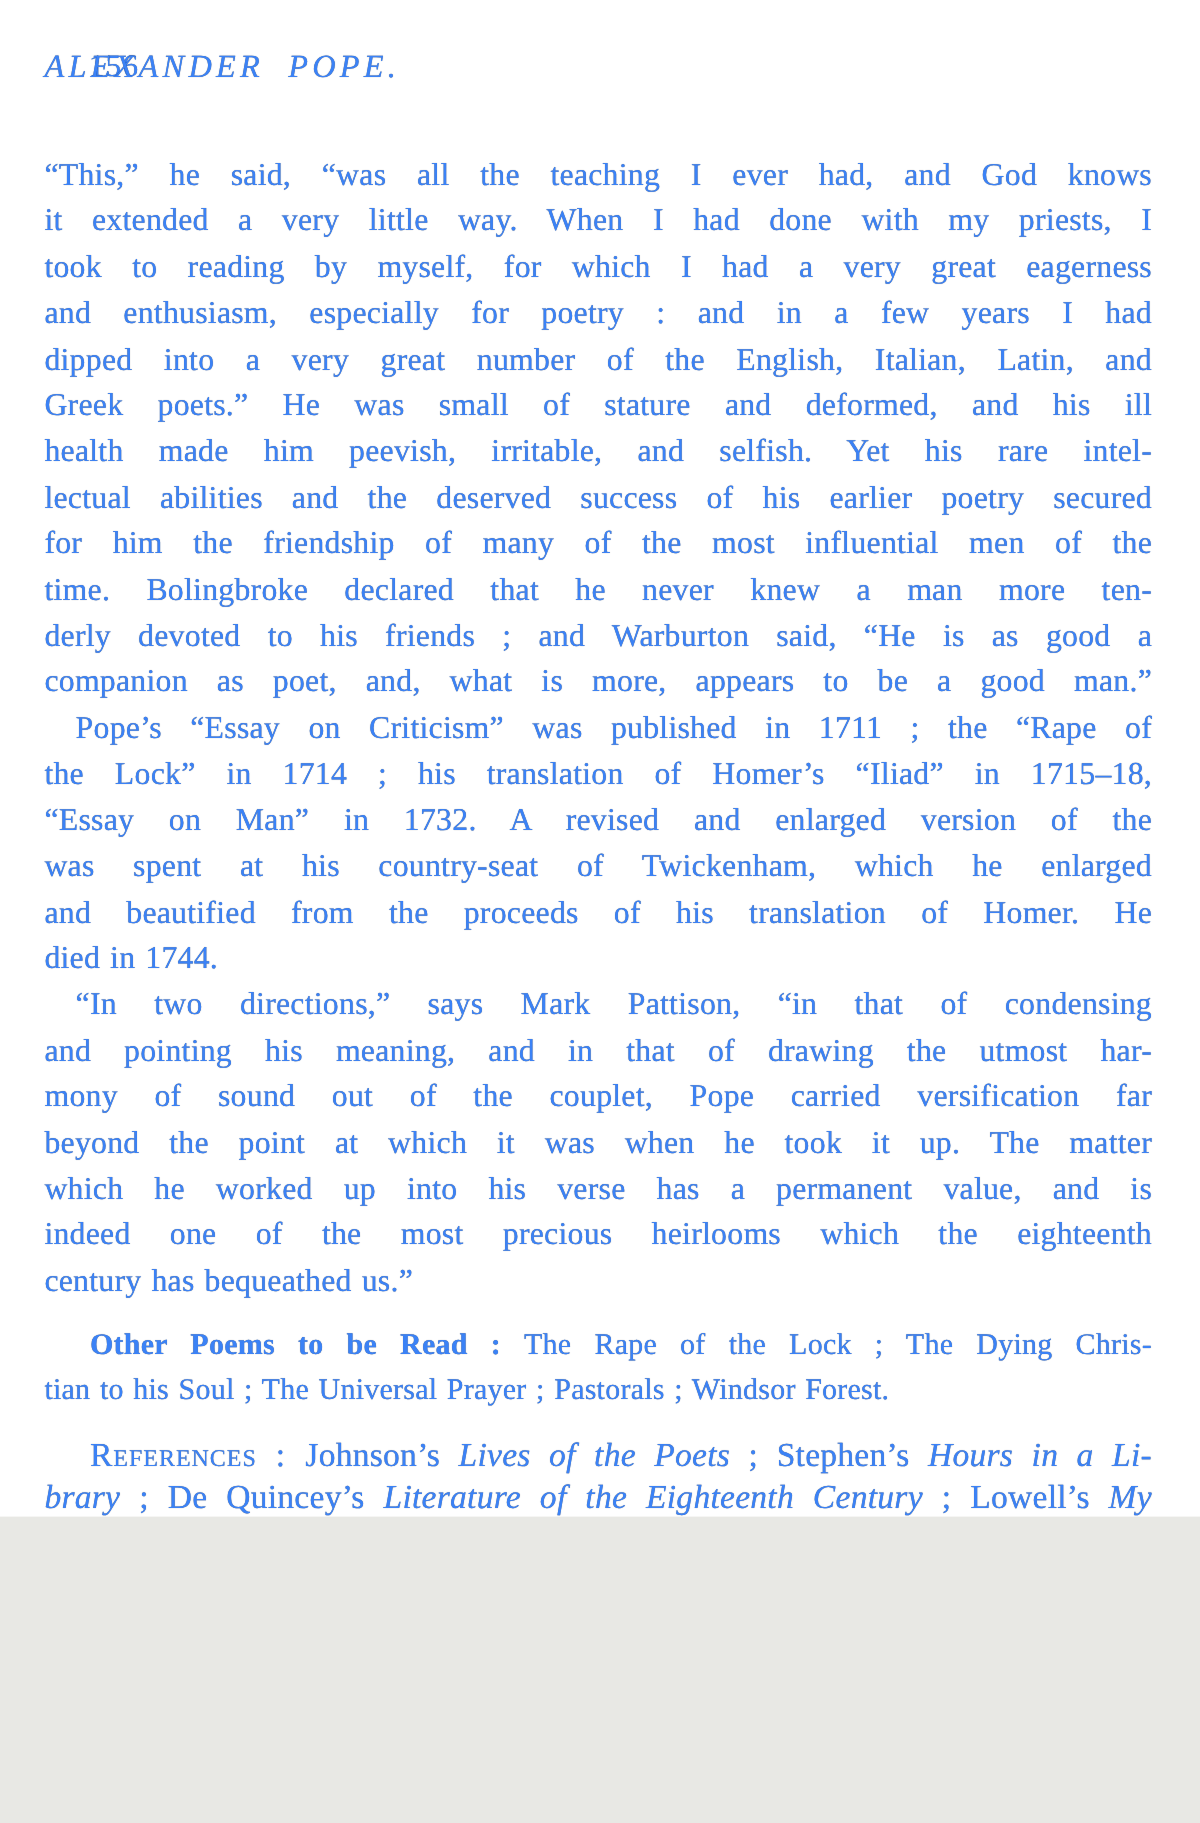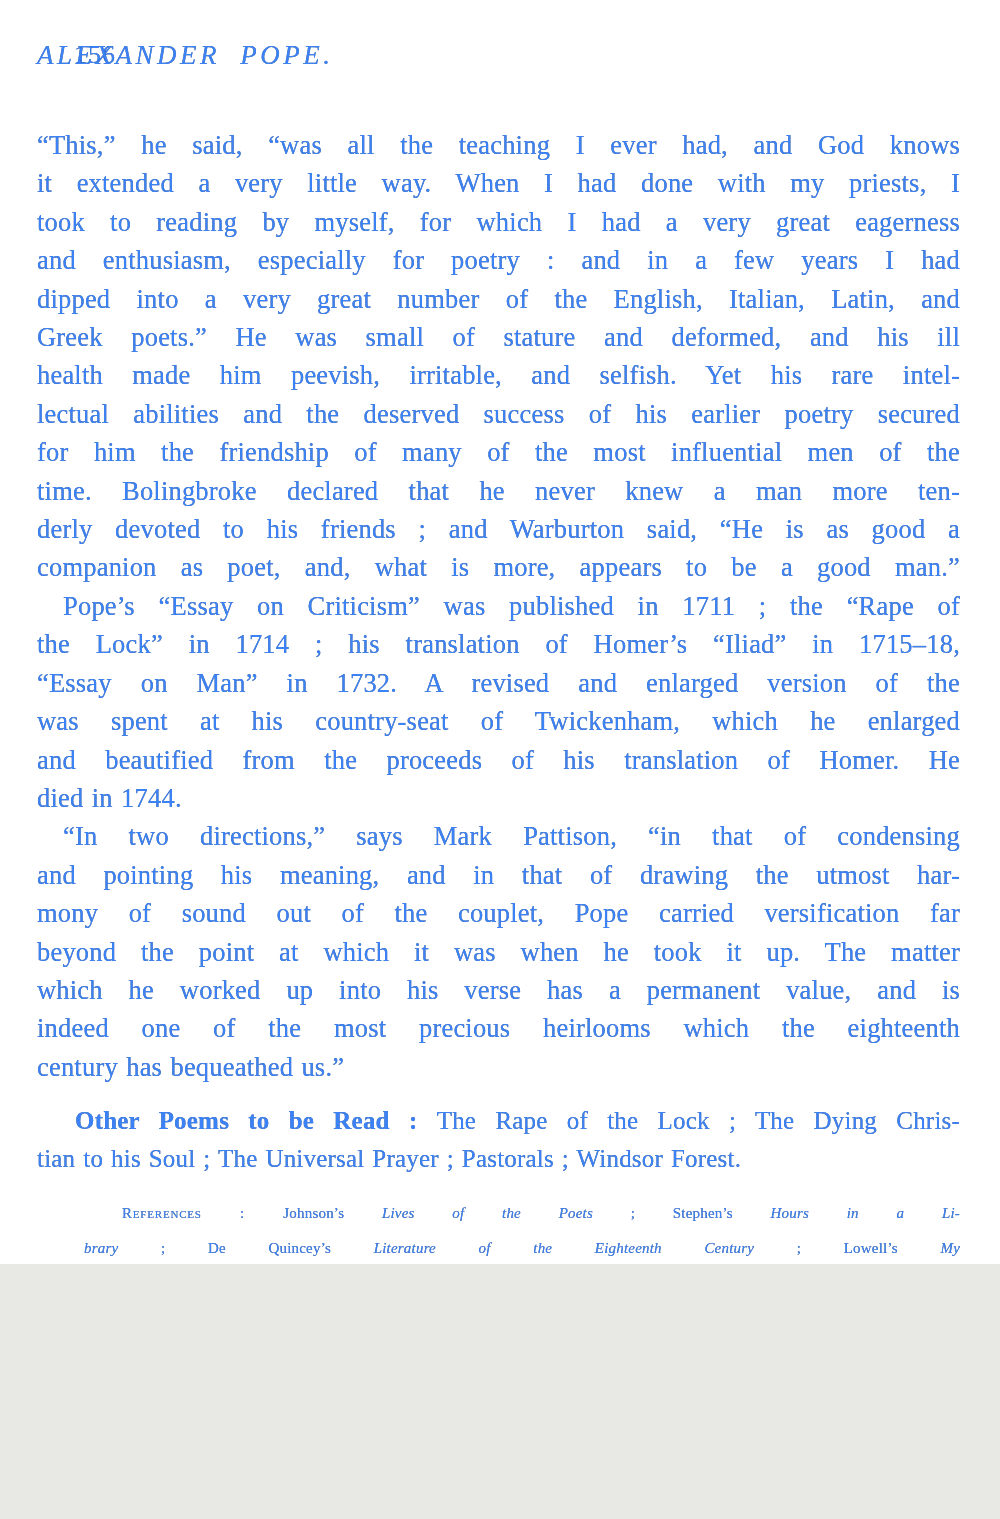--- a/index.html
+++ b/index.html
@@ -36,21 +36,21 @@
     text-align-last:justify;
     white-space:normal;
   }
   .line.last{text-align:left;text-align-last:auto;}
   .ind{padding-left:26px;}
   .ind2{padding-left:38px;}
   
   .op{margin-top:16px;font-size:25px;line-height:38px;letter-spacing:0.2px;word-spacing:1.5px;}
   .op .lbl{font-weight:700;}
   
-  .refs{margin-top:18px;font-size:15px;line-height:35.2px;letter-spacing:0.2px;word-spacing:1.5px;margin-left:47px;}
+  .refs{margin-top:18px;font-size:28px;line-height:35.2px;letter-spacing:0.2px;word-spacing:1.5px;}
   .refs .sc{font-variant:small-caps;letter-spacing:0.8px;}
   .refs i{font-style:italic;}
 </style>
 </head>
 <body>
 
 <div class="page">
   <div class="content">
 
     <div class="page-head">

